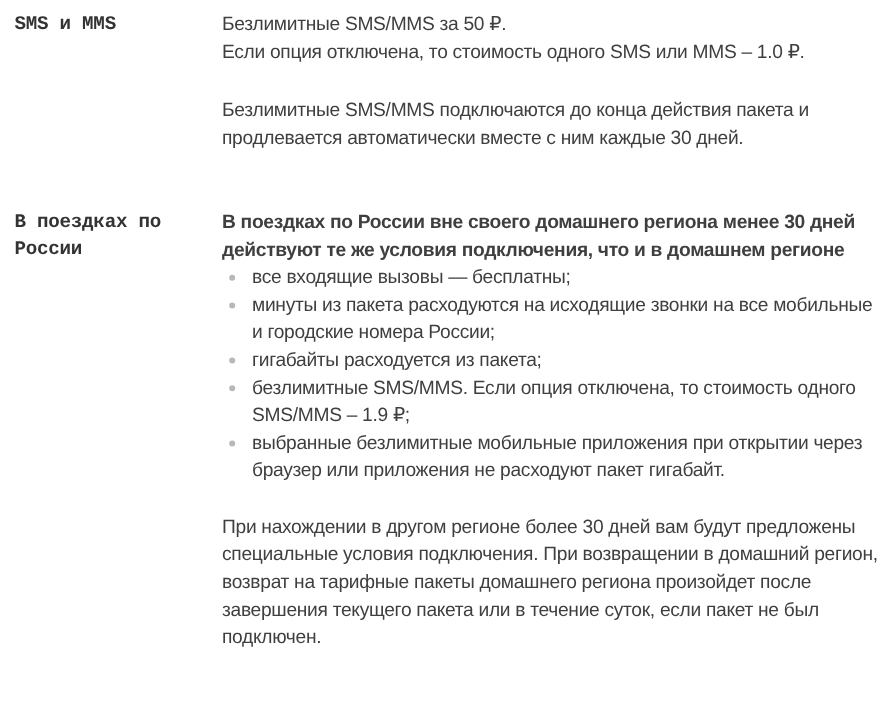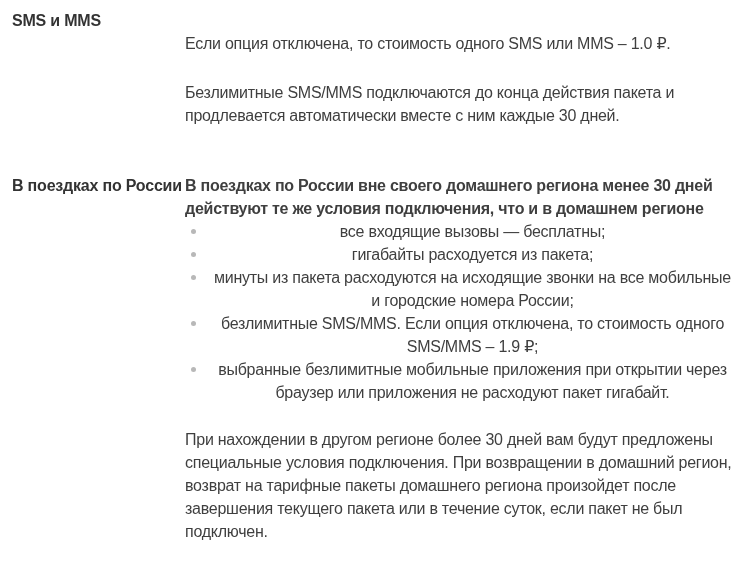--- a/index.html
+++ b/index.html
@@ -26,20 +26,21 @@
   }
   .row:last-child {
     margin-bottom: 0;
   }
   .term {
     font-weight: bold;
     font-size: 16px;
     line-height: 23px;
     letter-spacing: -0.2px;
     color: #333333;
+    font-family: Liberation Mono, monospace;
   }
   .desc {
     font-size: 16px;
     line-height: 23px;
     letter-spacing: -0.25px;
     max-width: 556px;
     color: #3f3f3f;
   }
   .desc p {
     margin: 0 0 26px 0;
@@ -48,21 +49,20 @@
     margin-bottom: 0;
     font-weight: bold;
   }
   .desc p:last-child {
     margin-bottom: 0;
   }
   .desc ul {
     list-style: none;
     margin: 0 0 24px 0;
     padding: 0;
-    text-align: center;
   }
   .desc li {
     position: relative;
     padding-left: 25px;
   }
   .bullet-dot {
     position: absolute;
     left: 6px;
     top: 9px;
     width: 5px;
@@ -71,31 +71,31 @@
     background: #b8b8b8;
   }
 </style>
 </head>
 <body>
 
 <div class="wrap">
     <div class="row">
       <div class="term">SMS и MMS</div>
       <div class="desc">
-        <p><br><span>Если опция отключена, то стоимость одного SMS или MMS – 1.0 ₽.</span></p>
+        <p><span>Безлимитные SMS/MMS за 50 ₽.</span><br><span>Если опция отключена, то стоимость одного SMS или MMS – 1.0 ₽.</span></p>
         <p><span>Безлимитные SMS/MMS подключаются до конца действия пакета и продлевается автоматически вместе с ним каждые 30 дней.</span><br></p>
       </div>
     </div>
     <div class="row">
       <div class="term">В поездках по России</div>
       <div class="desc">
         <p class="tight"><span>В поездках по России вне своего домашнего региона менее 30 дней действуют те же условия подключения, что и в домашнем регионе</span></p>
         <ul>
           <li><span class="bullet-dot"></span><span>все входящие вызовы — бесплатны;</span></li>
+          <li><span class="bullet-dot"></span><span>минуты из пакета расходуются на исходящие звонки на все мобильные и городские номера России;</span></li>
           <li><span class="bullet-dot"></span><span>гигабайты расходуется из пакета;</span></li>
-          <li><span class="bullet-dot"></span><span>минуты из пакета расходуются на исходящие звонки на все мобильные и городские номера России;</span></li>
           <li><span class="bullet-dot"></span><span>безлимитные SMS/MMS. Если опция отключена, то стоимость одного SMS/MMS – 1.9 ₽;</span></li>
           <li><span class="bullet-dot"></span><span>выбранные безлимитные мобильные приложения при открытии через браузер или приложения не расходуют пакет гигабайт.</span></li>
         </ul>
         <p><span>При нахождении в другом регионе более 30 дней вам будут предложены специальные условия подключения. При возвращении в домашний регион, возврат на тарифные пакеты домашнего региона произойдет после завершения текущего пакета или в течение суток, если пакет не был подключен.</span></p>
       </div>
     </div>
   </div>
 
 </body></html>

